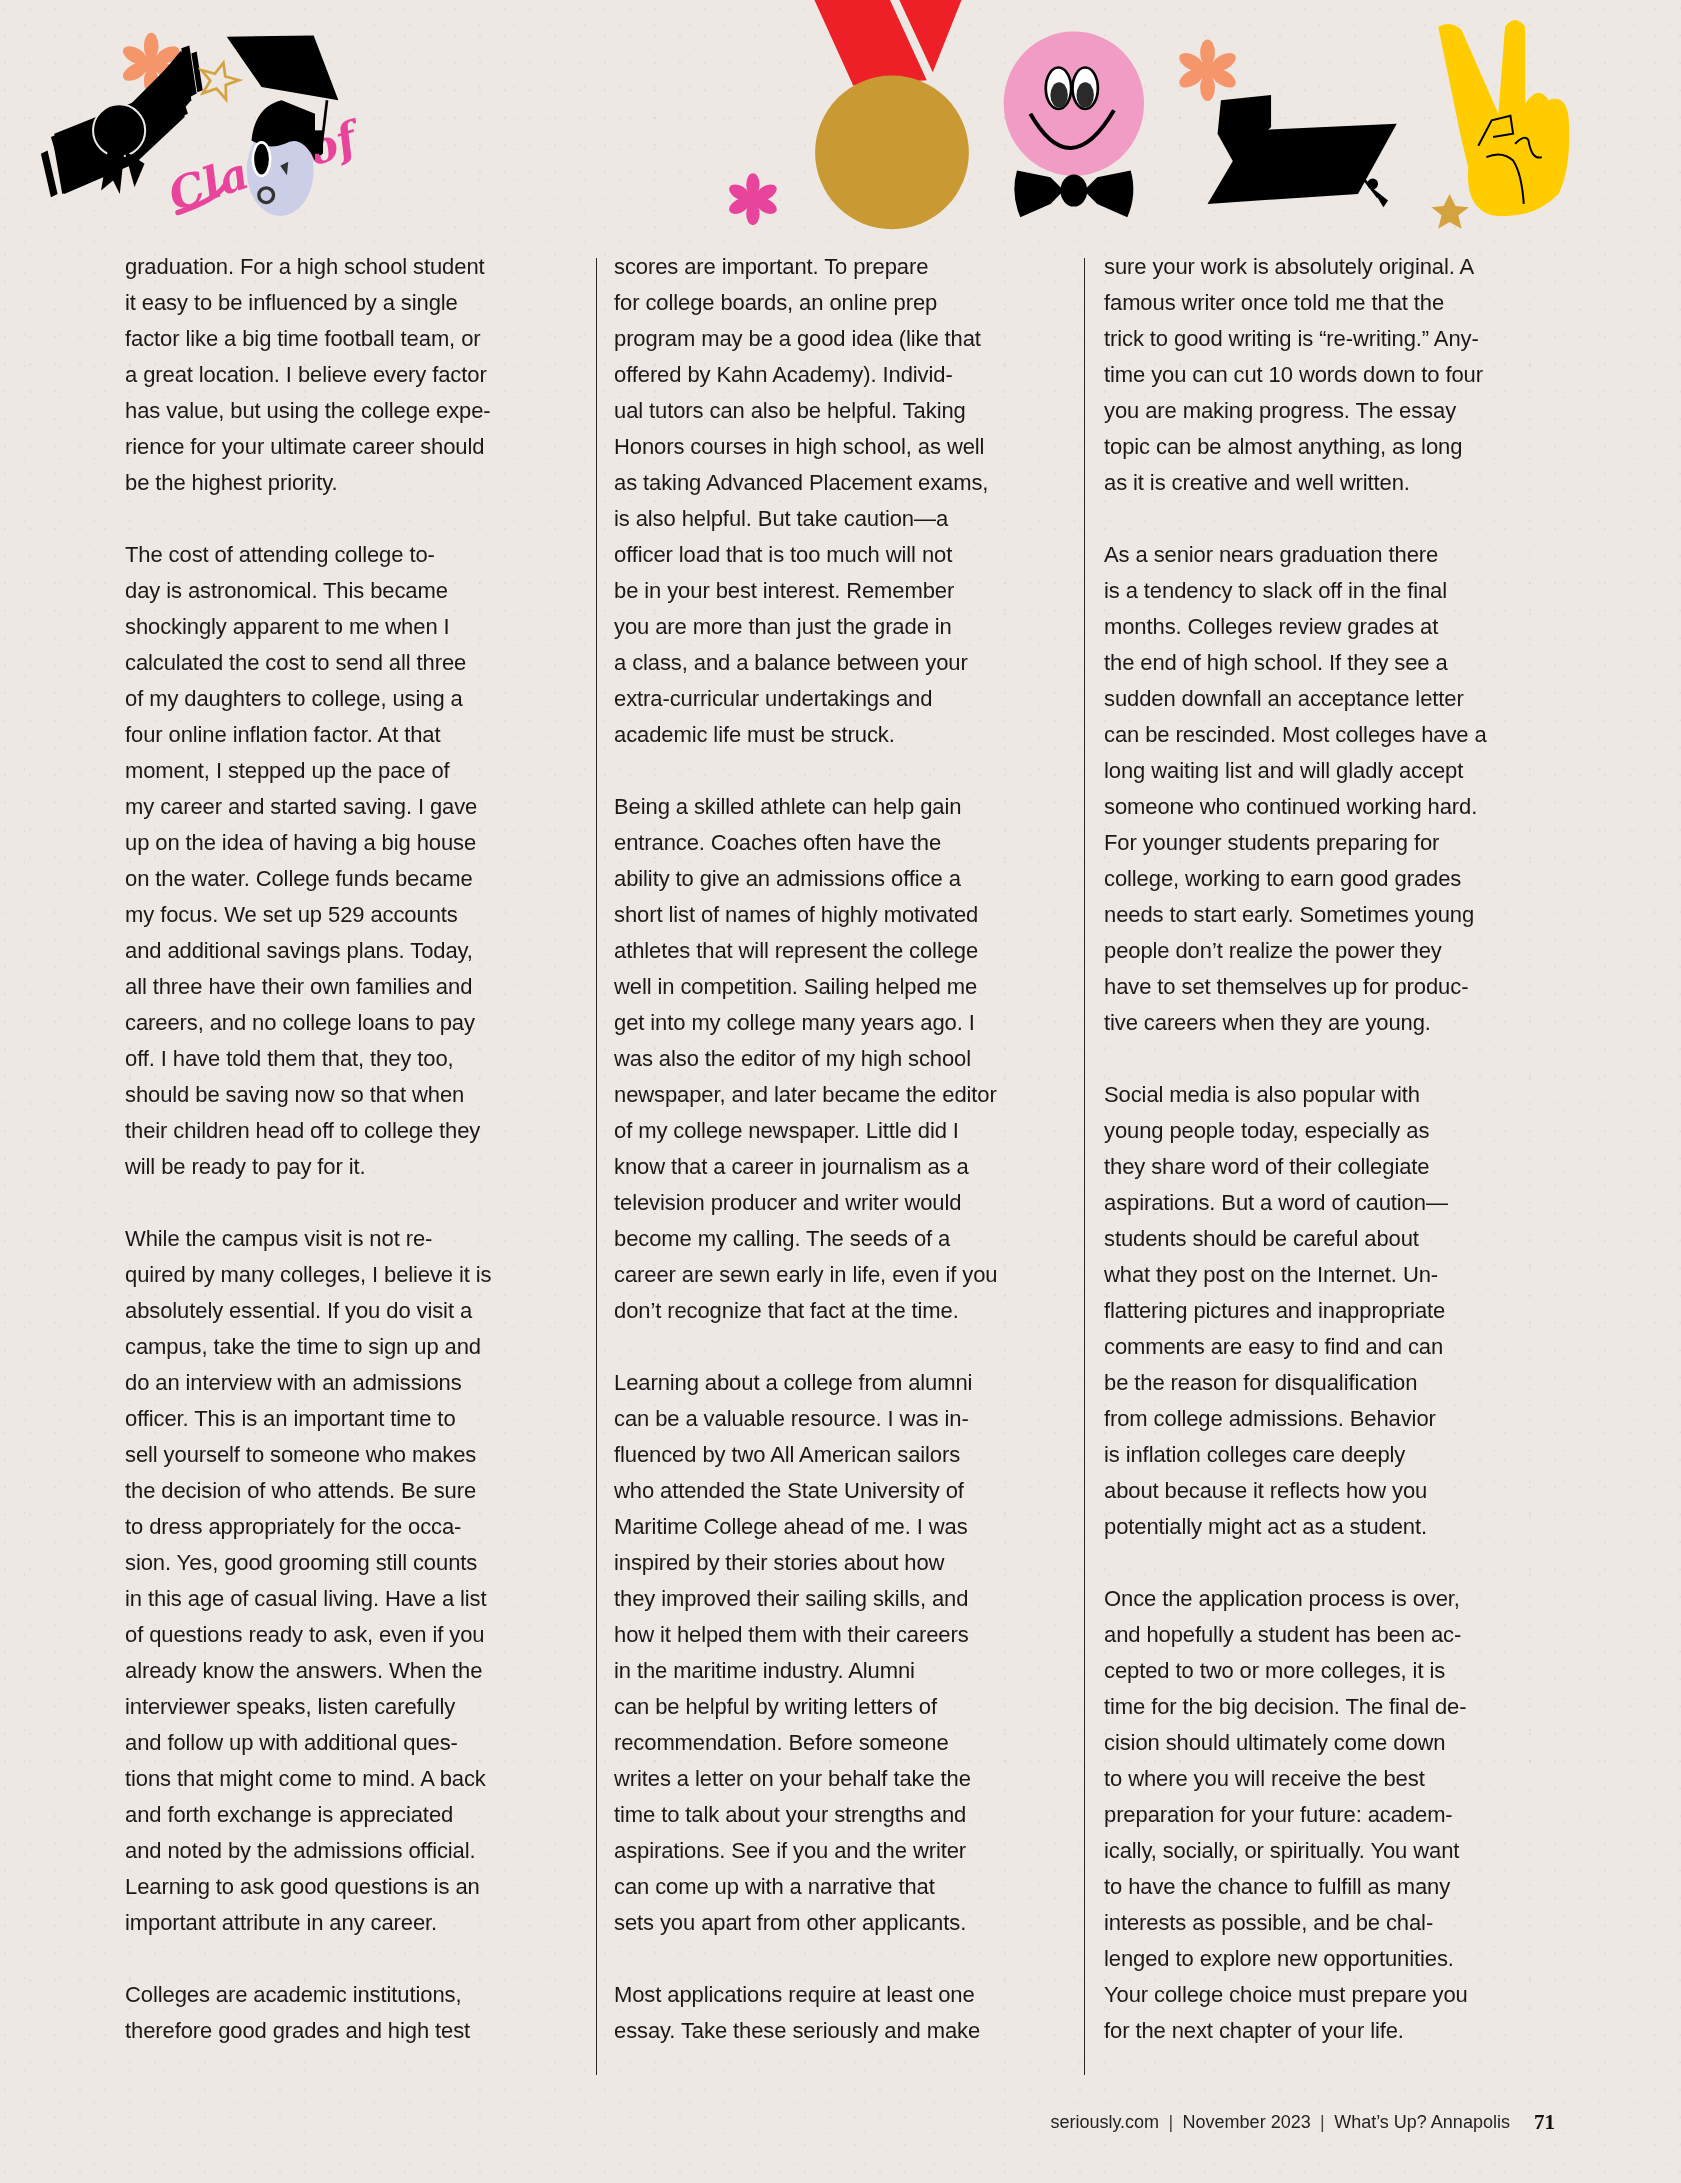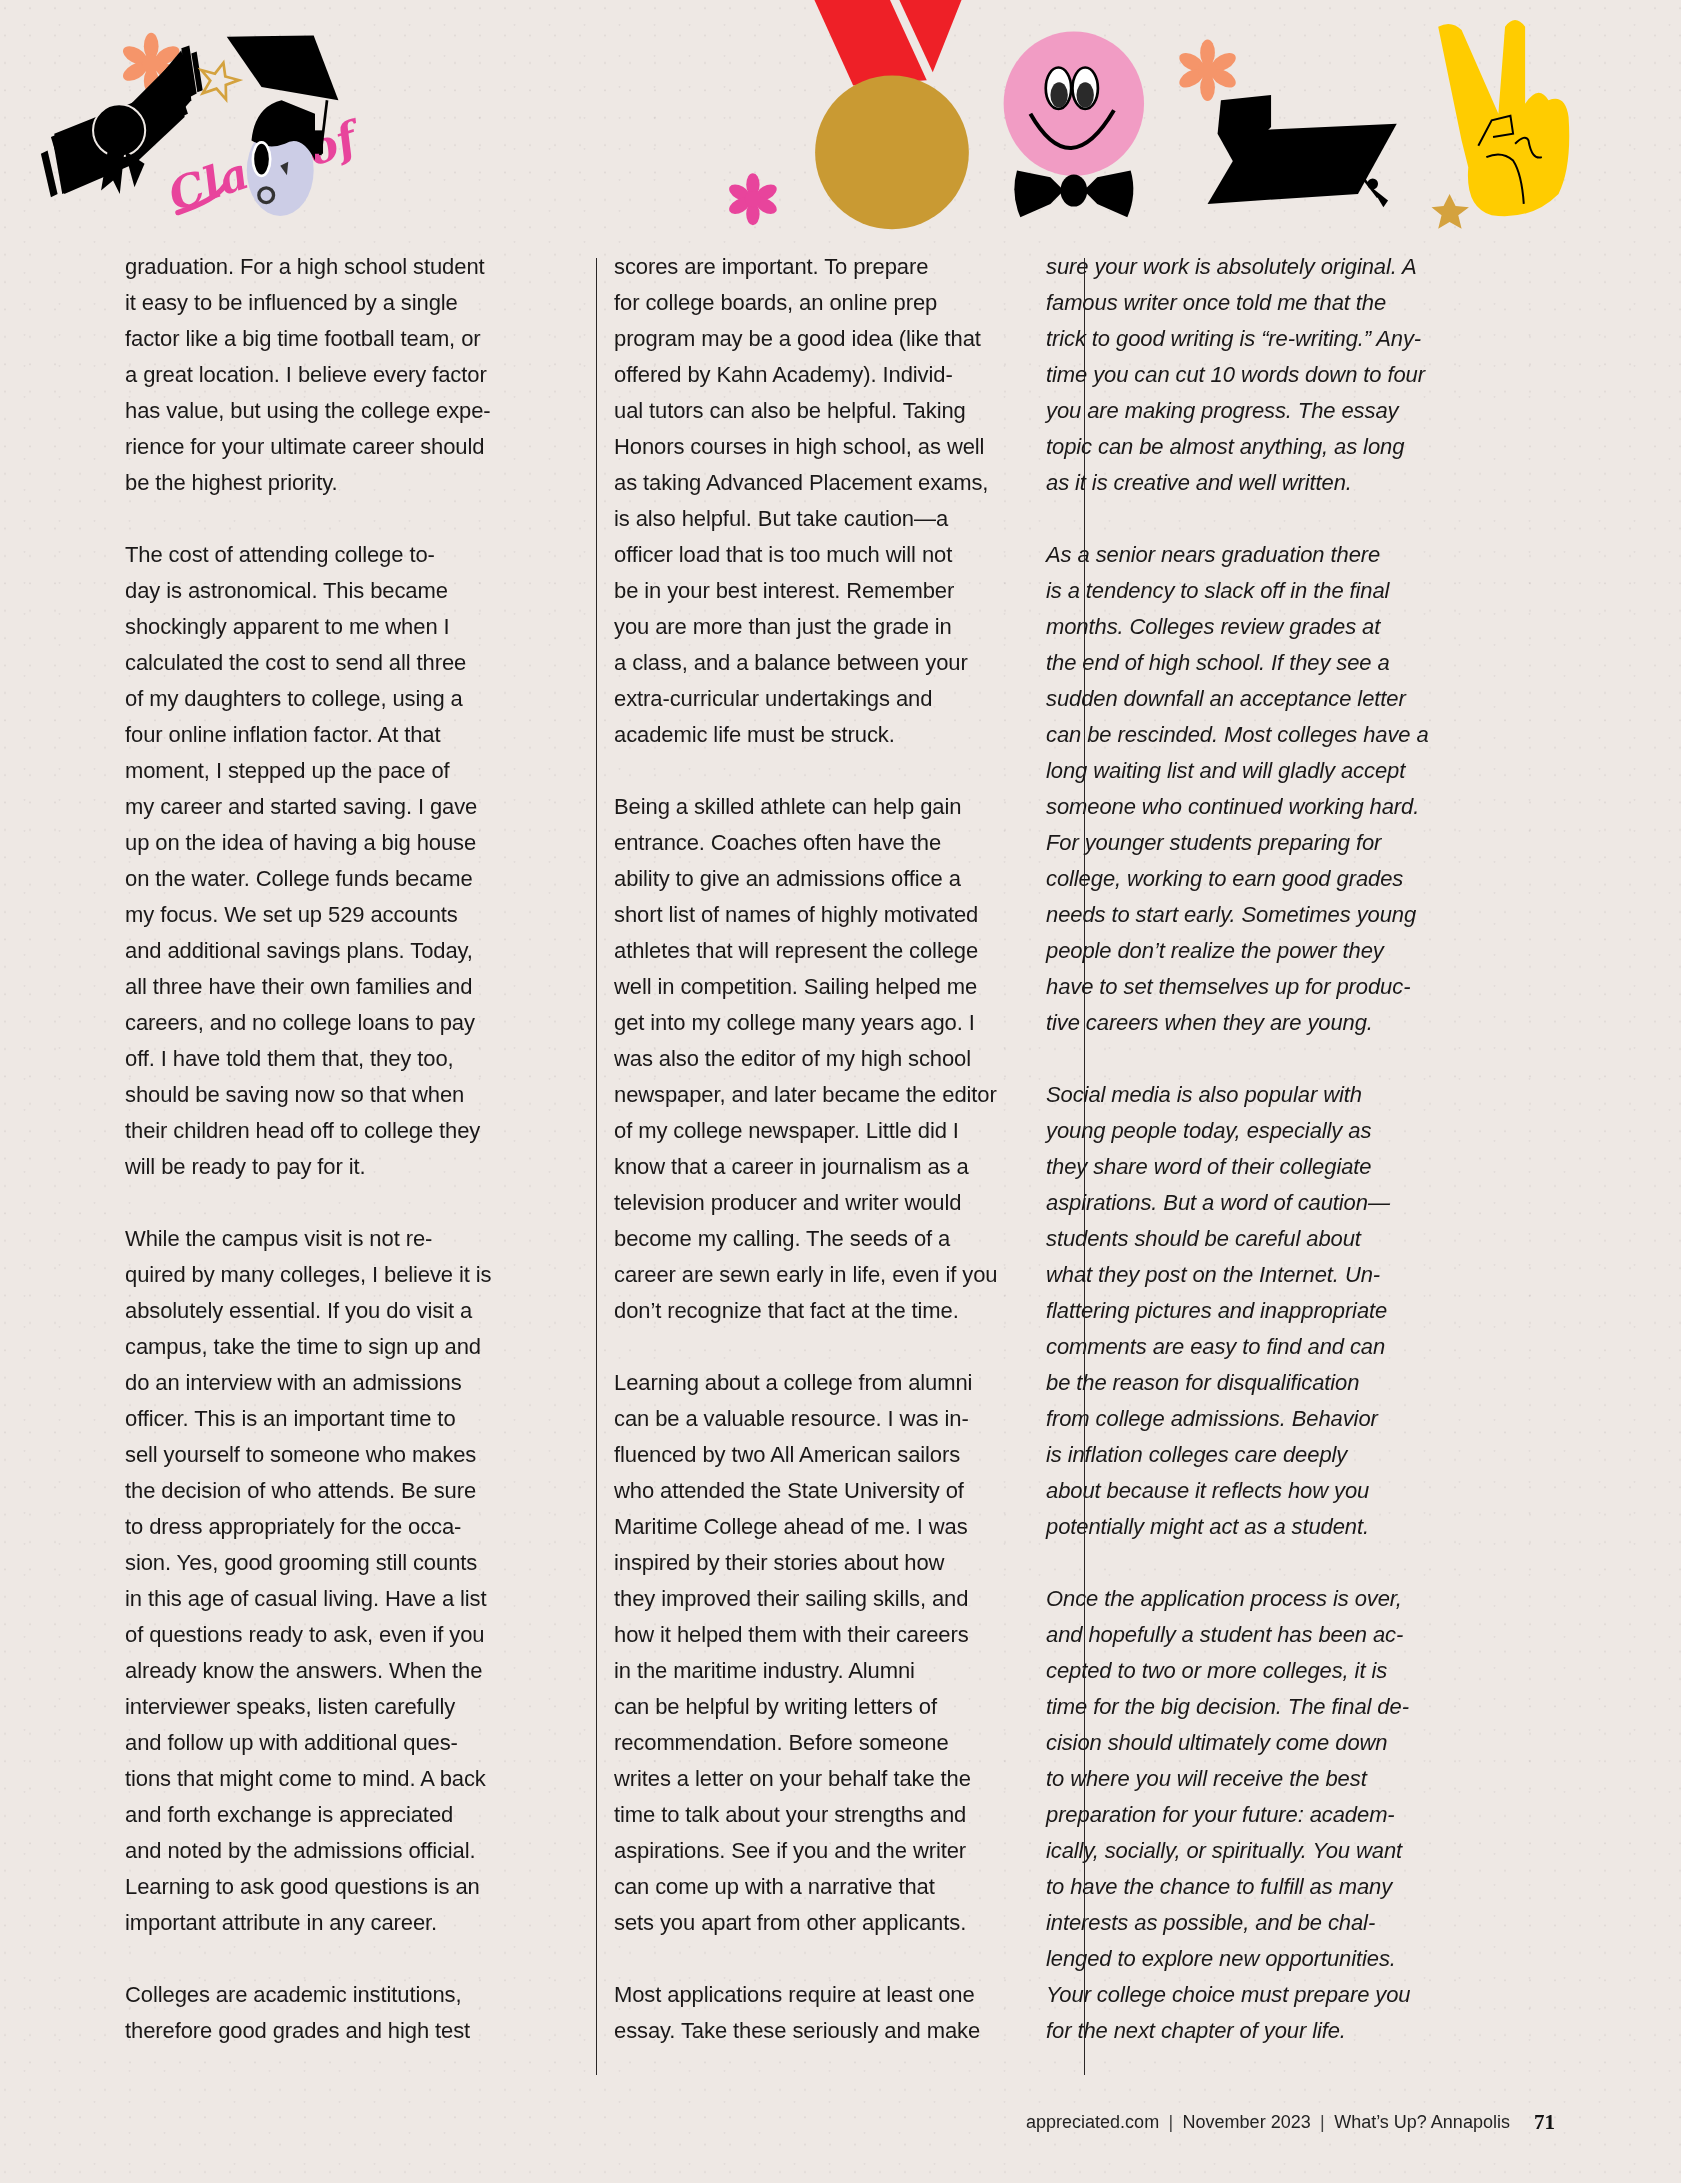--- a/index.html
+++ b/index.html
@@ -18,21 +18,21 @@
     background-size: 25px 27.4px, 35px 31px;
     pointer-events: none;
   }
   .banner { position: absolute; left: 0; top: 0; width: 1681px; height: 234px; }
   .column {
     position: absolute; top: 249px; width: 462px;
     font-size: 22px; line-height: 36px; letter-spacing: -0.1px;
   }
   .col1 { left: 125px; }
   .col2 { left: 614px; }
-  .col3 { left: 1046px; font-style: italic; }
+  .col3 { left: 1104px; }
   .line { display: block; white-space: nowrap; height: 36px; }
   .gap { display: block; height: 36px; }
   .divider {
     position: absolute; width: 1.3px; background: #2a2626;
     top: 258px; height: 1817px;
   }
   .d1 { left: 596px; }
   .d2 { left: 1084px; }
   .footer {
     position: absolute; top: 2110px; right: 126px;
@@ -338,20 +338,20 @@
     <span class="line">ically, socially, or spiritually. You want</span>
     <span class="line">to have the chance to fulfill as many</span>
     <span class="line">interests as possible, and be chal-</span>
     <span class="line">lenged to explore new opportunities.</span>
     <span class="line">Your college choice must prepare you</span>
     <span class="line">for the next chapter of your life.</span>
   </div>
 </div>
 
 <div class="footer">
-  <span>appreciated.com</span>
+  <span>seriously.com</span>
   <span class="sep">|</span>
   <span>November 2023</span>
   <span class="sep">|</span>
   <span>What’s Up? Annapolis</span>
   <span class="page-num">71</span>
 </div>
 
 
 </body></html>

